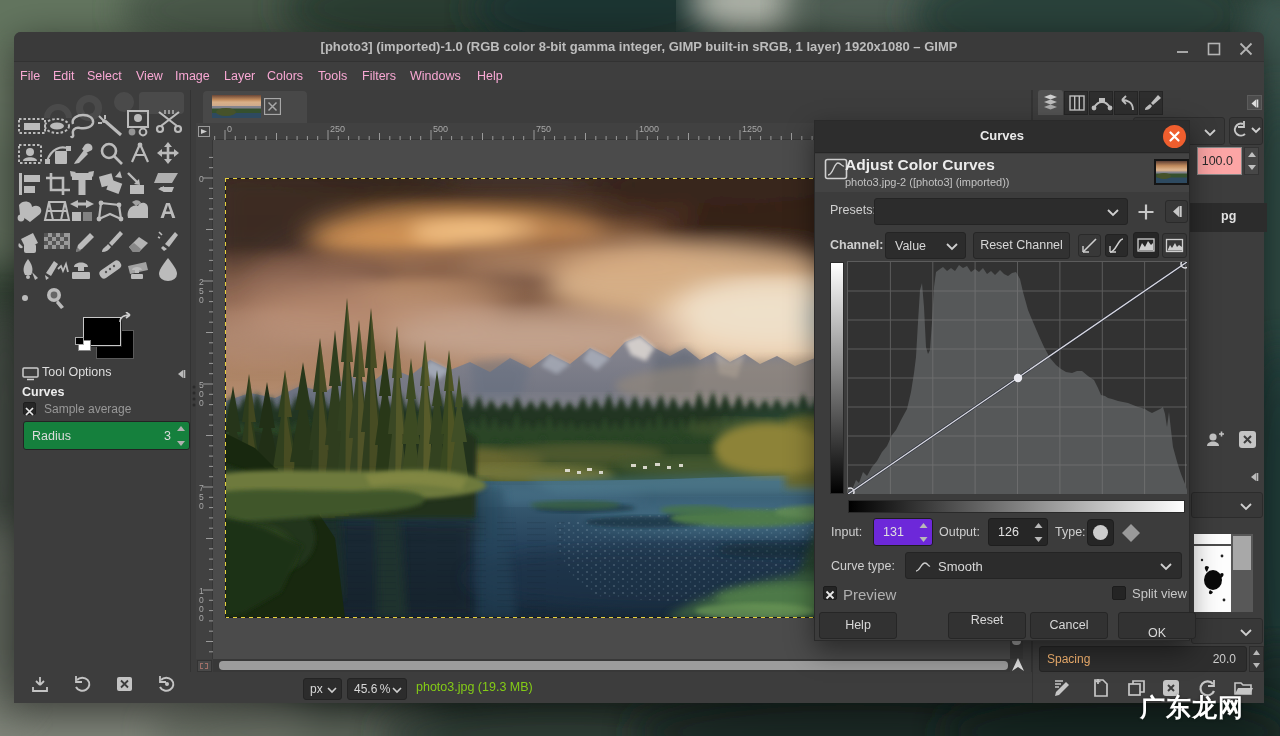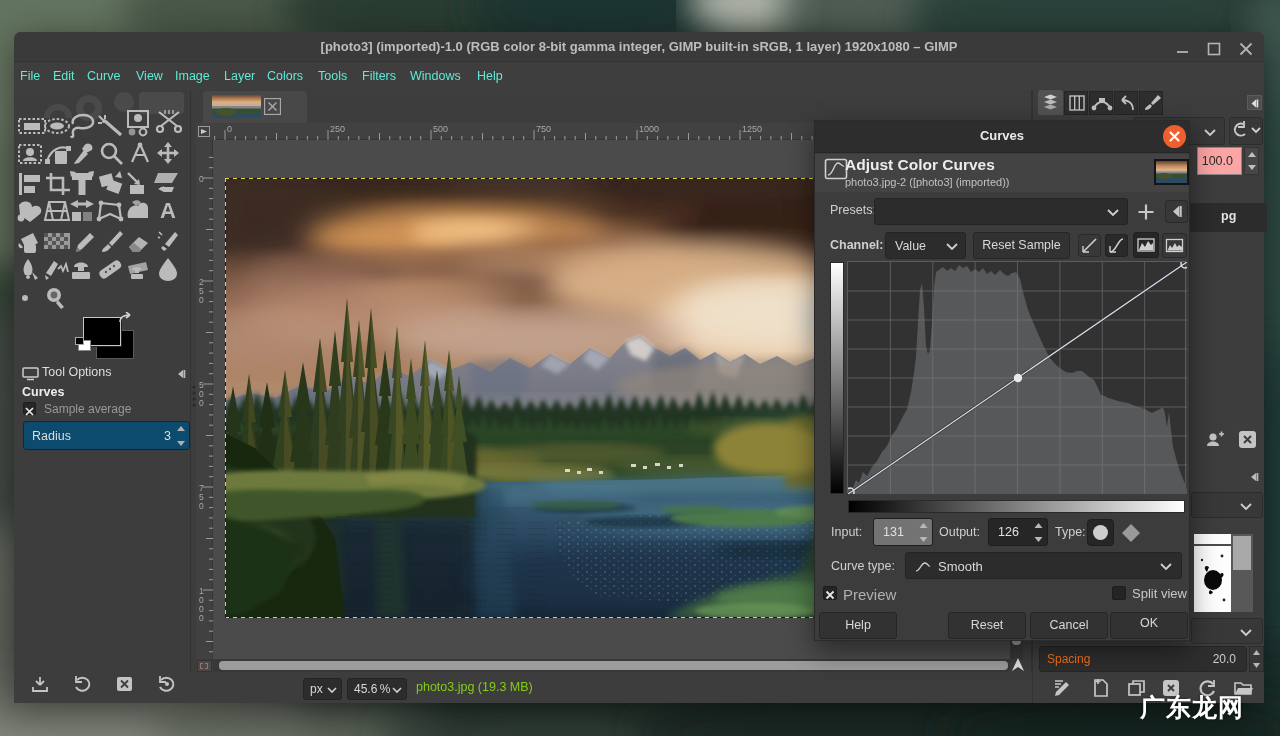--- a/index.html
+++ b/index.html
@@ -4,21 +4,21 @@
 html,body{margin:0;padding:0;width:1280px;height:736px;overflow:hidden;
  font-family:"Liberation Sans",sans-serif;}
 *{box-sizing:border-box}
 .abs{position:absolute}
 body{position:relative;background:#233530;}
 #desk{position:absolute;left:0;top:0;width:1280px;height:736px;}
 #win{position:absolute;left:14px;top:32px;width:1250px;height:671px;background:#3e3e3e;border-radius:7px 7px 0 0;box-shadow:0 10px 40px rgba(0,0,0,.55)}
 #titlebar{position:absolute;left:14px;top:32px;width:1250px;height:30px;background:#3a3a3a;border-radius:7px 7px 0 0;border-bottom:1px solid #323232}
 #title{position:absolute;left:14px;top:39px;width:1250px;text-align:center;color:#bdbdbd;font-size:13px;font-weight:bold;letter-spacing:0}
 #menubar{position:absolute;left:14px;top:62px;width:1250px;height:28px;background:#3e3e3e}
-#menubar span{color:#5eead4;font-size:12.5px;margin-right:0;position:absolute;top:7px}
+#menubar span{color:#f9a8d4;font-size:12.5px;margin-right:0;position:absolute;top:7px}
 #toolbox{position:absolute;left:14px;top:90px;width:176px;height:613px;background:#3d3d3d}
 #canvasarea{position:absolute;left:190px;top:90px;width:842px;height:613px;background:#3d3d3d}
 #dock{position:absolute;left:1032px;top:90px;width:232px;height:613px;background:#3d3d3d;border-left:1px solid #333}
 #hruler{position:absolute;left:196px;top:123px;width:826px;height:17px;background:#414141;border-bottom:1px solid #363636}
 #vruler{position:absolute;left:196px;top:140px;width:17px;height:519px;background:#414141;border-right:1px solid #363636}
 #viewport{position:absolute;left:213px;top:140px;width:809px;height:519px;background:#4b4b4b}
 
 #dlg{position:absolute;left:814px;top:120px;width:376px;height:521px;background:#3c3c3c;box-shadow:0 10px 26px rgba(0,0,0,.45);border:1px solid #2a2a2a}
 .btn{position:absolute;background:#323232;border:1px solid #262626;border-radius:3px;color:#d8d8d8;font-size:12.5px;text-align:center}
 .combo{position:absolute;background:#2c2c2c;border:1px solid #242424;border-radius:3px;color:#d8d8d8;font-size:12.5px}
@@ -67,21 +67,21 @@
   </svg>
 <svg class="abs" style="left:1207px;top:42px;z-index:5" width="14" height="14">
     <rect x="1.5" y="1.5" width="11" height="11" fill="none" stroke="#b4b4b4" stroke-width="1.6"></rect>
   </svg>
 <svg class="abs" style="left:1239px;top:42px;z-index:5" width="14" height="14">
     <path d="M1.5,1.5 L12.5,12.5 M12.5,1.5 L1.5,12.5" stroke="#b4b4b4" stroke-width="1.8"></path>
   </svg>
 <div id="menubar">
 <span style="left:6px">File</span>
     <span style="left:39px">Edit</span>
-    <span style="left:73px">Curve</span>
+    <span style="left:73px">Select</span>
     <span style="left:122px">View</span>
     <span style="left:161px">Image</span>
     <span style="left:210px">Layer</span>
     <span style="left:253px">Colors</span>
     <span style="left:304px">Tools</span>
     <span style="left:348px">Filters</span>
     <span style="left:396px">Windows</span>
     <span style="left:463px">Help</span>
 </div>
 <div id="toolbox">
@@ -341,21 +341,21 @@
       <path d="M9,3 L4,7 L9,11 Z" fill="#bbb"></path>
       <rect x="9.5" y="3" width="1.8" height="8" fill="#bbb"></rect>
     </svg>
  <div class="abs" style="left:8px;top:27px;color:#ededed;font-size:12.5px;font-weight:bold">Curves</div>
  <div class="abs" style="left:9px;top:44px;width:13px;height:13px;background:#262626;border:1px solid #1e1e1e;border-radius:2px">
   <svg width="11" height="11">
         <path d="M2,2 L9,9 M9,2 L2,9" stroke="#e8e8e8" stroke-width="1.7"></path>
       </svg>
  </div>
  <div class="abs" style="left:30px;top:44px;color:#989898;font-size:12px">Sample average</div>
- <div class="abs" style="left:9px;top:63px;width:167px;height:29px;background:#0c4a6e;border:1px solid #232323;border-radius:3px">
+ <div class="abs" style="left:9px;top:63px;width:167px;height:29px;background:#15803d;border:1px solid #232323;border-radius:3px">
   <span class="abs" style="left:8px;top:7px;color:#dcdcdc;font-size:12.5px">Radius</span>
   <span class="abs" style="left:140px;top:7px;color:#dcdcdc;font-size:12.5px">3</span>
   <svg class="abs" style="right:2px;top:2px" width="12" height="24">
         <path d="M6,2 L10,7 L2,7 Z" fill="#b0b0b0"></path>
         <path d="M6,22 L10,17 L2,17 Z" fill="#b0b0b0"></path>
       </svg>
  </div>
  <svg class="abs" style="left:17px;top:318px" width="18" height="17">
       <path d="M9,1 V9 M9,9 L5,5 M9,9 L13,5" stroke="#c4c4c4" stroke-width="1.8" fill="none"></path>
       <path d="M2,11 L2,15 H16 L16,11" stroke="#c4c4c4" stroke-width="1.8" fill="none"></path>
@@ -477,21 +477,21 @@
  <div class="abs" style="left:198px;top:444px;width:22px;height:78px;background:#585858"></div>
  <div class="abs" style="left:200px;top:446px;width:18px;height:34px;background:#a8a8a8"></div>
 
  <div class="abs" style="left:158px;top:528px;width:72px;height:26px;background:#383838;border:1px solid #2c2c2c;border-radius:3px">
   <svg class="abs" style="left:48px;top:10px" width="12" height="8">
         <path d="M1,1 L6,6 L11,1" stroke="#cfcfcf" stroke-width="1.8" fill="none"></path>
       </svg>
  </div>
 
  <div class="abs" style="left:6px;top:556px;width:208px;height:26px;background:#2e2e2e;border:1px solid #262626;border-radius:3px">
-  <span class="abs" style="left:7px;top:5px;color:#f97316;font-size:12px">Spacing</span>
+  <span class="abs" style="left:7px;top:5px;color:#fdba74;font-size:12px">Spacing</span>
   <span class="abs" style="right:10px;top:5px;color:#cccccc;font-size:12px">20.0</span>
  </div>
  <div class="abs" style="left:216px;top:556px;width:15px;height:26px;background:#383838;border:1px solid #2c2c2c">
   <svg width="13" height="24">
         <path d="M6.5,3 L10,8 L3,8 Z" fill="#b8b8b8"></path>
         <path d="M6.5,21 L10,16 L3,16 Z" fill="#b8b8b8"></path>
       </svg>
  </div>
 
  <svg class="abs" style="left:20px;top:588px" width="22" height="20">
@@ -868,21 +868,21 @@
         <rect x="13.5" y="5" width="2.2" height="11" fill="#c8c8c8"></rect>
       </svg>
  </div>
  <div class="lbl" style="left:15px;top:117px;font-weight:bold">Channel:</div>
  <div class="combo" style="left:70px;top:111px;width:81px;height:27px">
       <span style="position:absolute;left:9px;top:6px">Value</span>
   <svg class="abs" style="right:7px;top:10px" width="12" height="8">
         <path d="M1,1 L6,6 L11,1" stroke="#cfcfcf" stroke-width="1.8" fill="none"></path>
       </svg>
  </div>
- <div class="btn" style="left:158px;top:111px;width:97px;height:27px;padding-top:5px">Reset Sample</div>
+ <div class="btn" style="left:158px;top:111px;width:97px;height:27px;padding-top:5px">Reset Channel</div>
  <div class="abs" style="left:263px;top:113px;width:23px;height:23px;background:#383838;border:1px solid #2a2a2a;border-radius:3px">
   <svg width="21" height="21">
         <path d="M4,17 L17,4" stroke="#cfcfcf" stroke-width="1.6"></path>
         <path d="M4,17 L4,11 M4,17 L10,17" stroke="#cfcfcf" stroke-width="1.4"></path>
       </svg>
  </div>
  <div class="abs" style="left:290px;top:113px;width:23px;height:23px;background:#2a2a2a;border:1px solid #222;border-radius:3px">
   <svg width="21" height="21">
         <path d="M4,17 C10,17 12,4 17,4" stroke="#cfcfcf" stroke-width="1.6" fill="none"></path>
         <path d="M4,17 L4,11 M4,17 L10,17" stroke="#cfcfcf" stroke-width="1.4"></path>
@@ -912,21 +912,21 @@
    <path d="M0,232 L339,0" stroke="#1c2030" stroke-width="2.4" fill="none" opacity="0.8"></path>
    <path d="M0,232 L339,0" stroke="#d8d8e0" stroke-width="1.4" fill="none"></path>
    <circle cx="170" cy="116" r="4.2" fill="#e8e8ee"></circle>
    <circle cx="2" cy="230" r="4" fill="none" stroke="#e0e0e6" stroke-width="1.5"></circle>
    <circle cx="337" cy="2" r="4" fill="none" stroke="#e0e0e6" stroke-width="1.5"></circle>
   </svg>
  </div>
  <div class="abs" style="left:33px;top:379px;width:337px;height:13px;background:linear-gradient(90deg,#000,#fff);border:1px solid #2a2a2a"></div>
 
  <div class="lbl" style="left:16px;top:404px">Input:</div>
- <div class="abs" style="left:58px;top:397px;width:60px;height:28px;background:#737373;border:1px solid #1e1e1e;border-radius:3px">
+ <div class="abs" style="left:58px;top:397px;width:60px;height:28px;background:#6d28d9;border:1px solid #1e1e1e;border-radius:3px">
   <span style="position:absolute;left:9px;top:6px;color:#e0e0e0;font-size:12.5px">131</span>
   <svg class="abs" style="right:3px;top:3px" width="11" height="21">
         <path d="M5.5,1 L9.5,6 L1.5,6 Z" fill="#b8b8b8"></path>
         <path d="M5.5,20 L9.5,15 L1.5,15 Z" fill="#b8b8b8"></path>
       </svg>
  </div>
  <div class="lbl" style="left:124px;top:404px">Output:</div>
  <div class="abs" style="left:173px;top:397px;width:60px;height:28px;background:#262626;border:1px solid #1e1e1e;border-radius:3px">
   <span style="position:absolute;left:9px;top:6px;color:#e0e0e0;font-size:12.5px">126</span>
   <svg class="abs" style="right:3px;top:3px" width="11" height="21">
@@ -958,17 +958,17 @@
  <div class="abs" style="left:8px;top:465px;width:14px;height:14px;background:#242424;border:1px solid #1c1c1c;border-radius:2px">
   <svg width="12" height="12">
         <path d="M2.5,2.5 L9.5,9.5 M9.5,2.5 L2.5,9.5" stroke="#e8e8e8" stroke-width="1.8"></path>
       </svg>
  </div>
  <div class="abs" style="left:28px;top:465px;color:#b0b0b0;font-size:15px">Preview</div>
  <div class="abs" style="left:297px;top:465px;width:14px;height:14px;background:#242424;border:1px solid #1c1c1c;border-radius:2px"></div>
  <div class="abs" style="left:317px;top:465px;color:#c8c8c8;font-size:13px">Split view</div>
 
  <div class="btn" style="left:4px;top:491px;width:78px;height:27px;padding-top:5px">Help</div>
- <div class="btn" style="left:133px;top:491px;width:78px;height:27px;padding-top:5px">Reset</div>
+ <div class="btn" style="left:133px;top:491px;width:78px;height:27px;">Reset</div>
  <div class="btn" style="left:215px;top:491px;width:78px;height:27px;padding-top:5px">Cancel</div>
- <div class="btn" style="left:295px;top:491px;width:78px;height:27px;padding-top:3px">OK</div>
+ <div class="btn" style="left:303px;top:491px;width:78px;height:27px;padding-top:13px">OK</div>
 </div>
 <div class="abs" style="left:1140px;top:691px;color:#fff;font-size:25px;font-weight:bold;font-family:Liberation Serif, serif;text-shadow:0 0 3px rgba(0,0,0,.4);letter-spacing:1px;z-index:50">广东龙网</div>
 
 </body></html>

